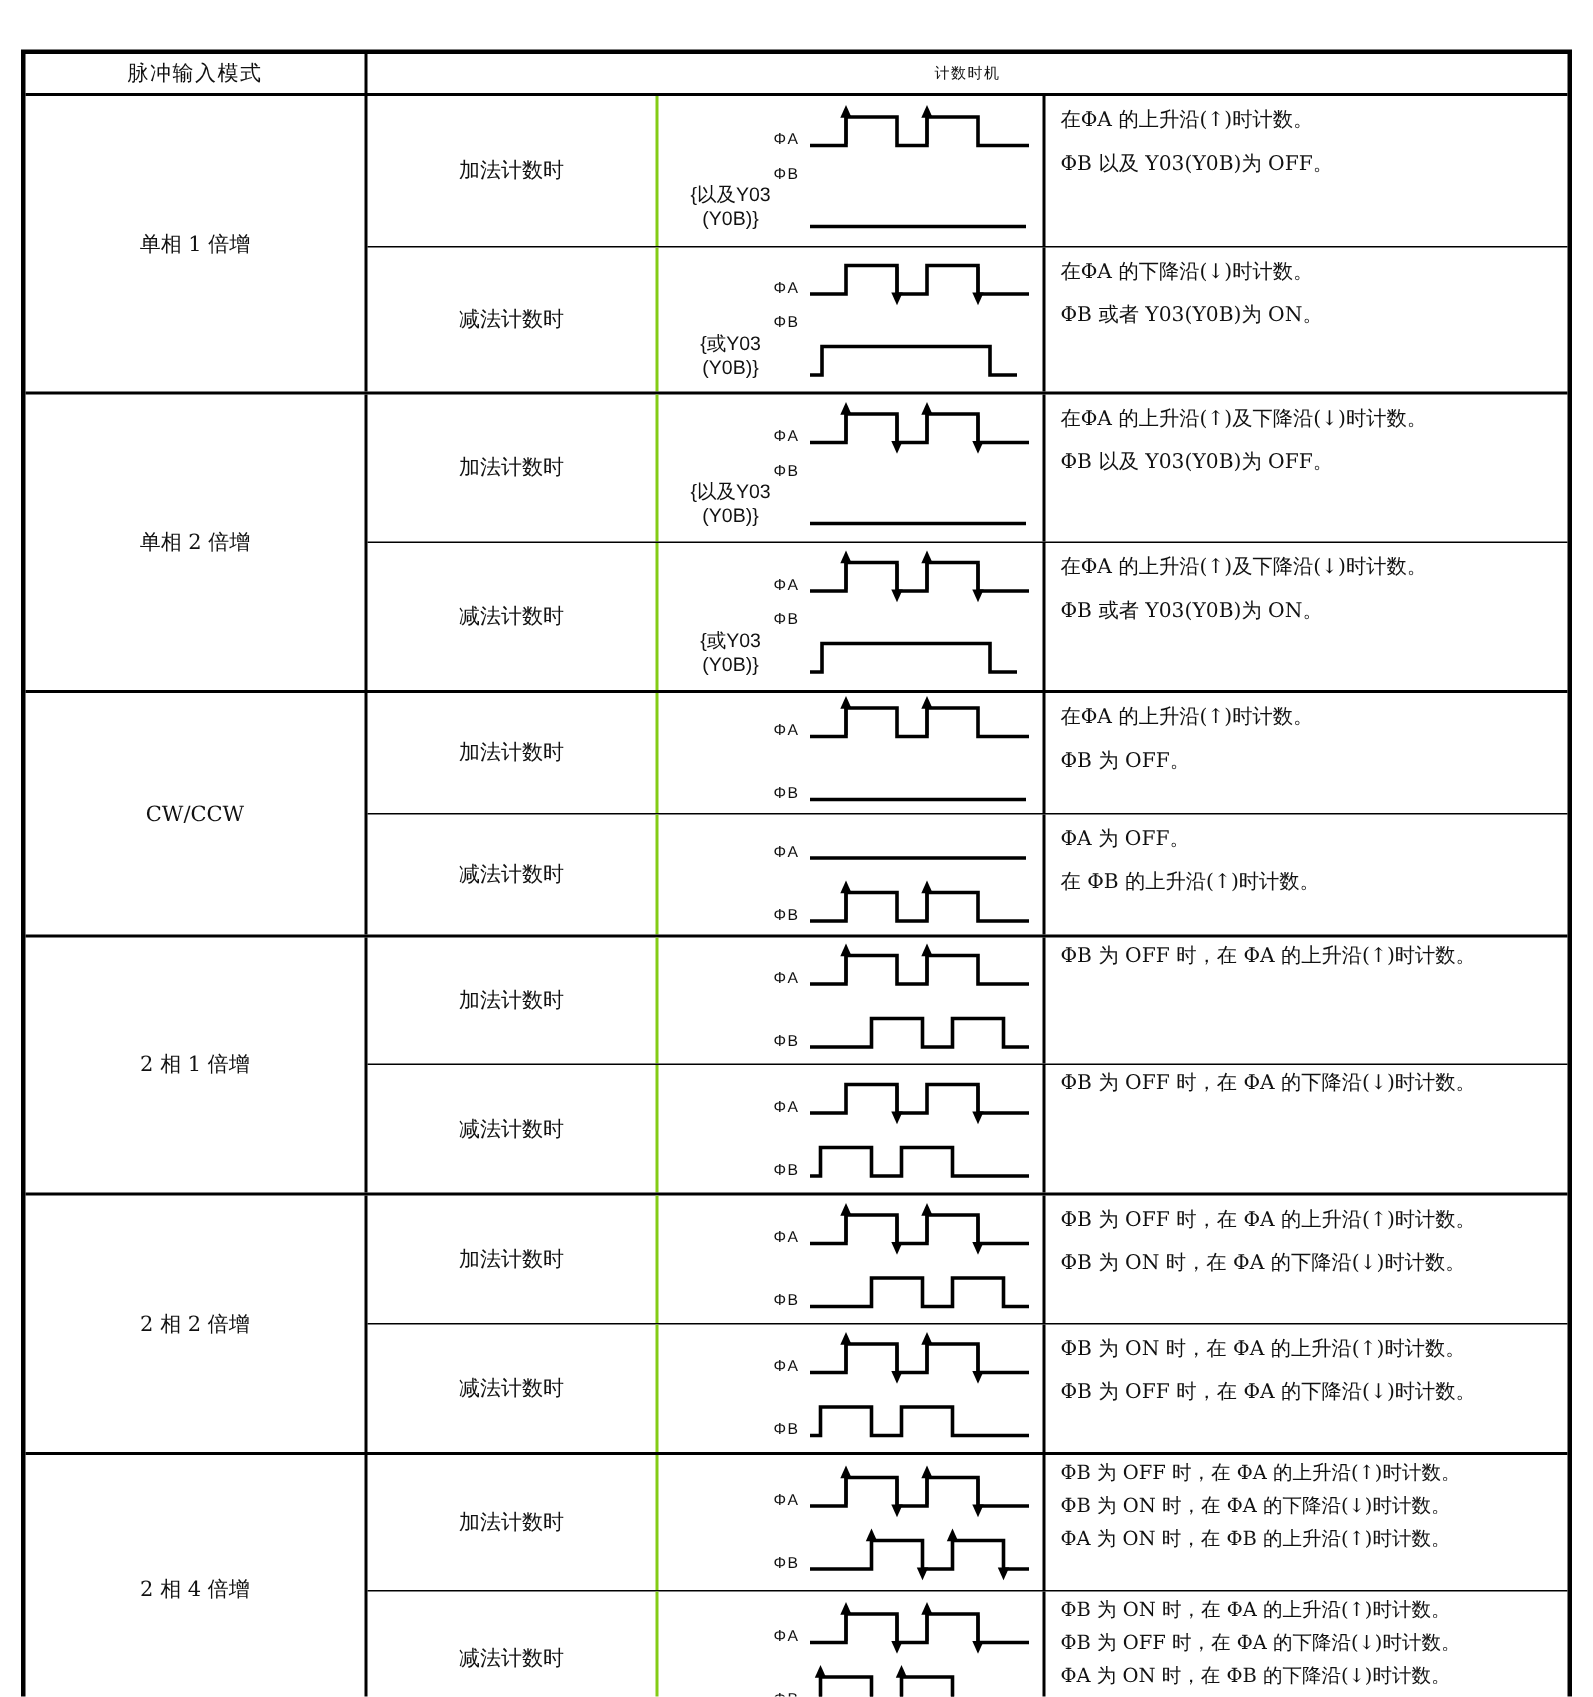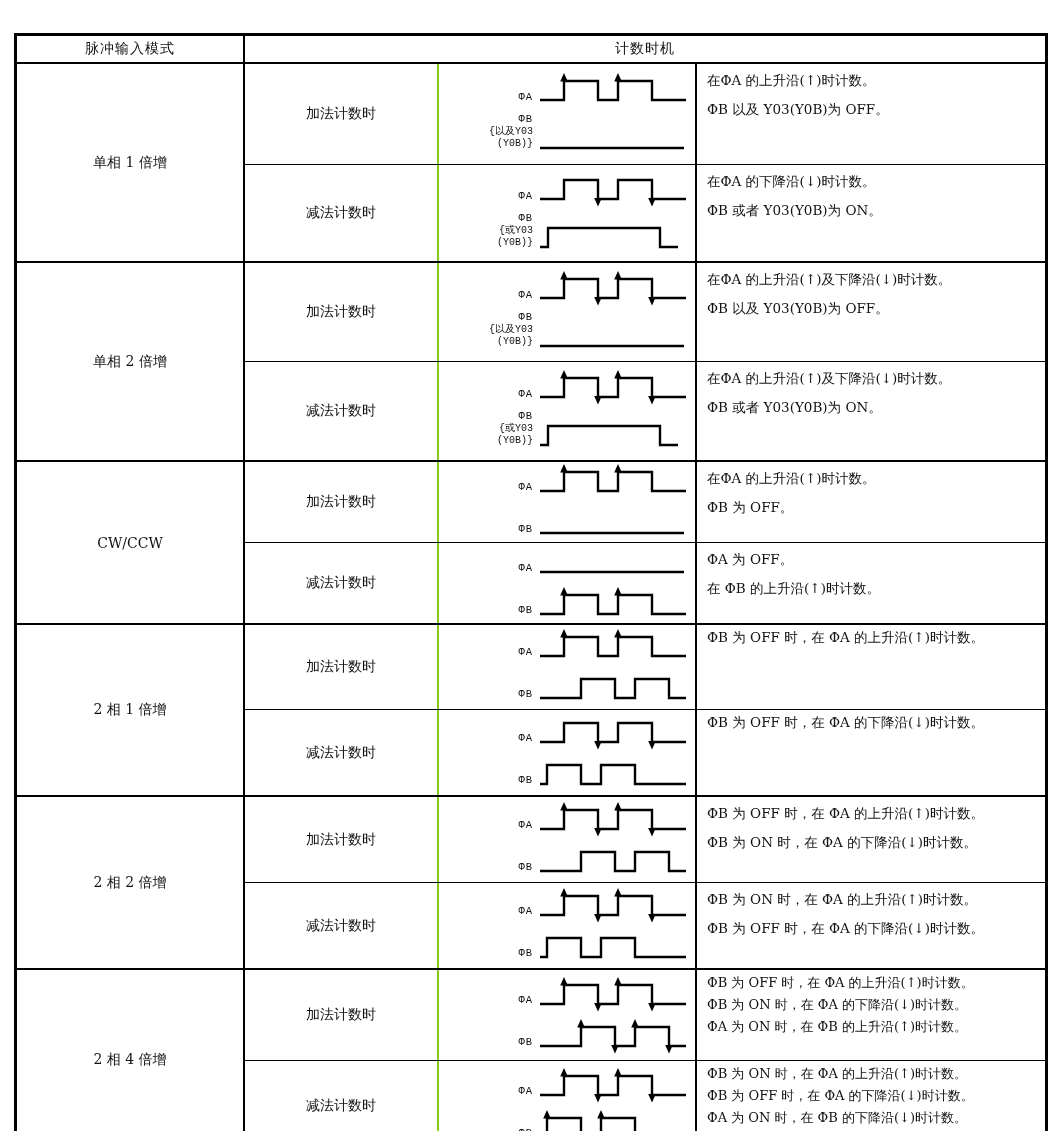--- a/index.html
+++ b/index.html
@@ -20,21 +20,21 @@
     display:flex;flex:0 0 26px;align-items:stretch;
     border-bottom:2px solid #000;
   }
   .header-mode{
     width:226px;flex:0 0 226px;border-right:2px solid #000;
     display:flex;align-items:center;justify-content:center;
     font-size:14px;letter-spacing:1px;
   }
   .header-timing{
     flex:1;display:flex;align-items:center;justify-content:center;
-    font-size:14px;letter-spacing:1px;
+    font-size:10px;letter-spacing:1px;
   }
   
   #table-body{display:flex;flex-direction:column;flex:1;}
   .group{display:flex;border-top:2px solid #000;}
   .group:first-child{border-top:none;}
   .mode-cell{
     width:226px;flex:0 0 226px;border-right:2px solid #000;
     display:flex;align-items:center;justify-content:center;
     font-size:14px;text-align:right;
   }
@@ -47,25 +47,25 @@
     font-size:14px;
   }
   .wave-cell{
     width:258px;flex:0 0 258px;border-right:2px solid #000;
     display:flex;flex-direction:column;justify-content:center;
     gap:6px;padding:2px 0 2px 2px;box-sizing:border-box;
   }
   .sig{display:flex;align-items:flex-end;}
   .sig-label{
     width:92px;flex:0 0 92px;text-align:right;padding-right:5px;
-    font-family:Liberation Mono, monospace;
+    font-family:Liberation Sans, sans-serif;
     font-size:10px;line-height:1.1;padding-bottom:6px;
   }
   .sig-label .phi{font-size:10.5px;letter-spacing:1px;}
-  .sig-label .sub{font-size:10px;line-height:1.2;letter-spacing:0;}
+  .sig-label .sub{font-size:13px;line-height:1.2;letter-spacing:0;text-align:center;}
   .sig-label.plain{padding-bottom:5px;}
   .desc-cell{
     flex:1;display:flex;flex-direction:column;justify-content:flex-start;
     padding:2px 4px 2px 10px;font-size:13.5px;
   }
   .desc-cell.airy .desc-line{line-height:2.15;}
   .desc-cell.single .desc-line{line-height:1.6;}
   .desc-cell.dense{font-size:13px;}
   .desc-cell.dense .desc-line{line-height:1.7;}
   svg{display:block;}

